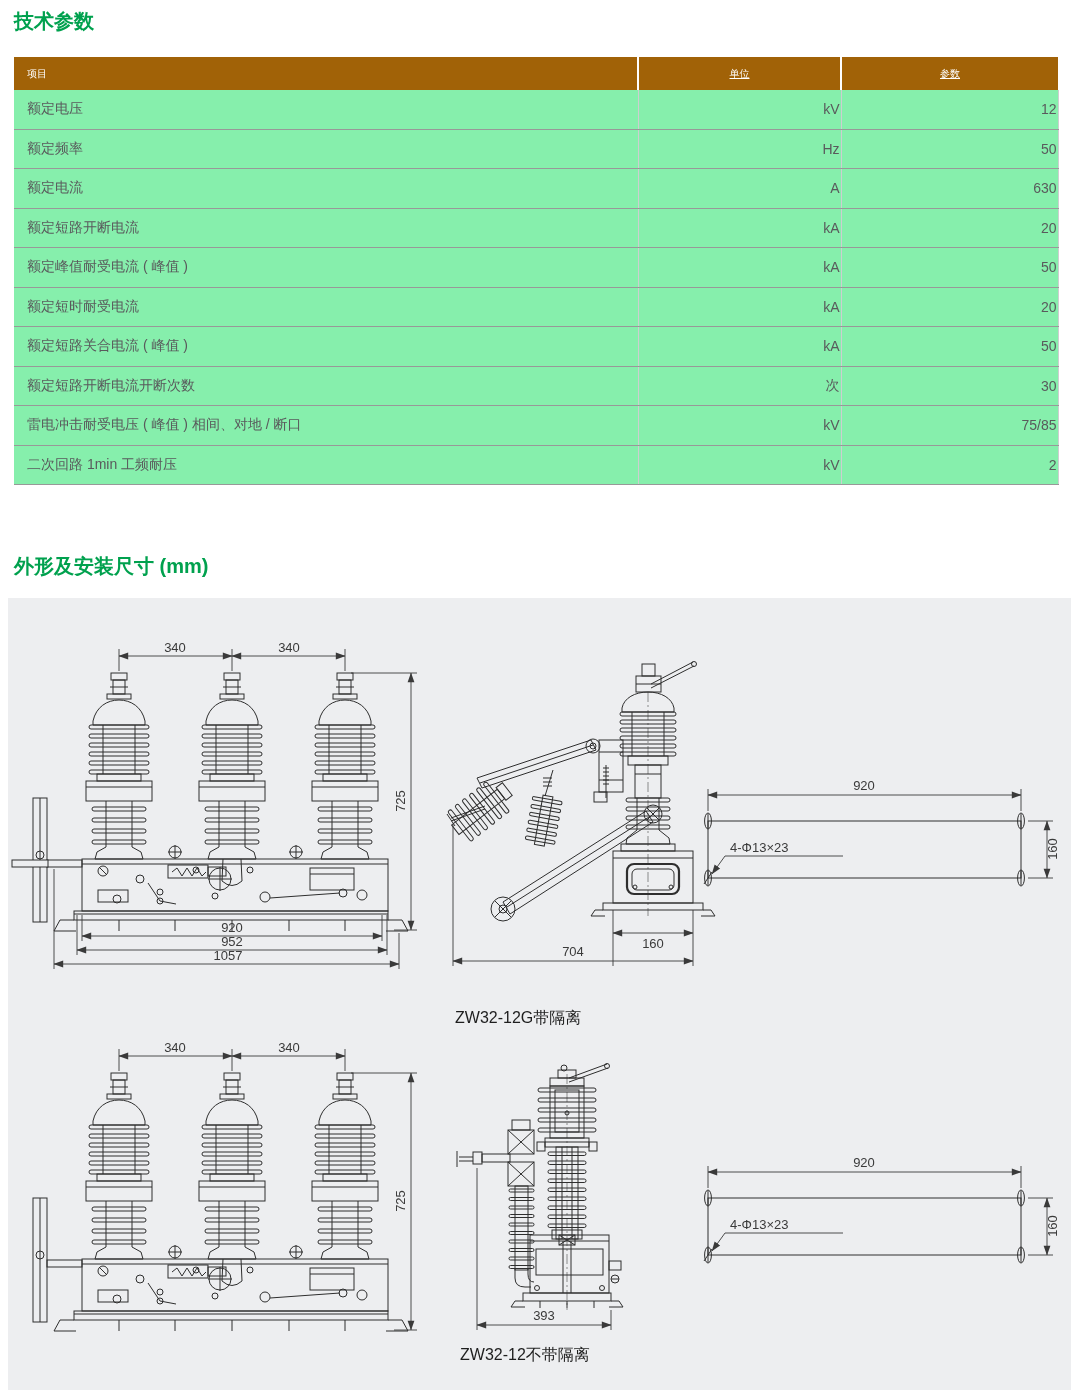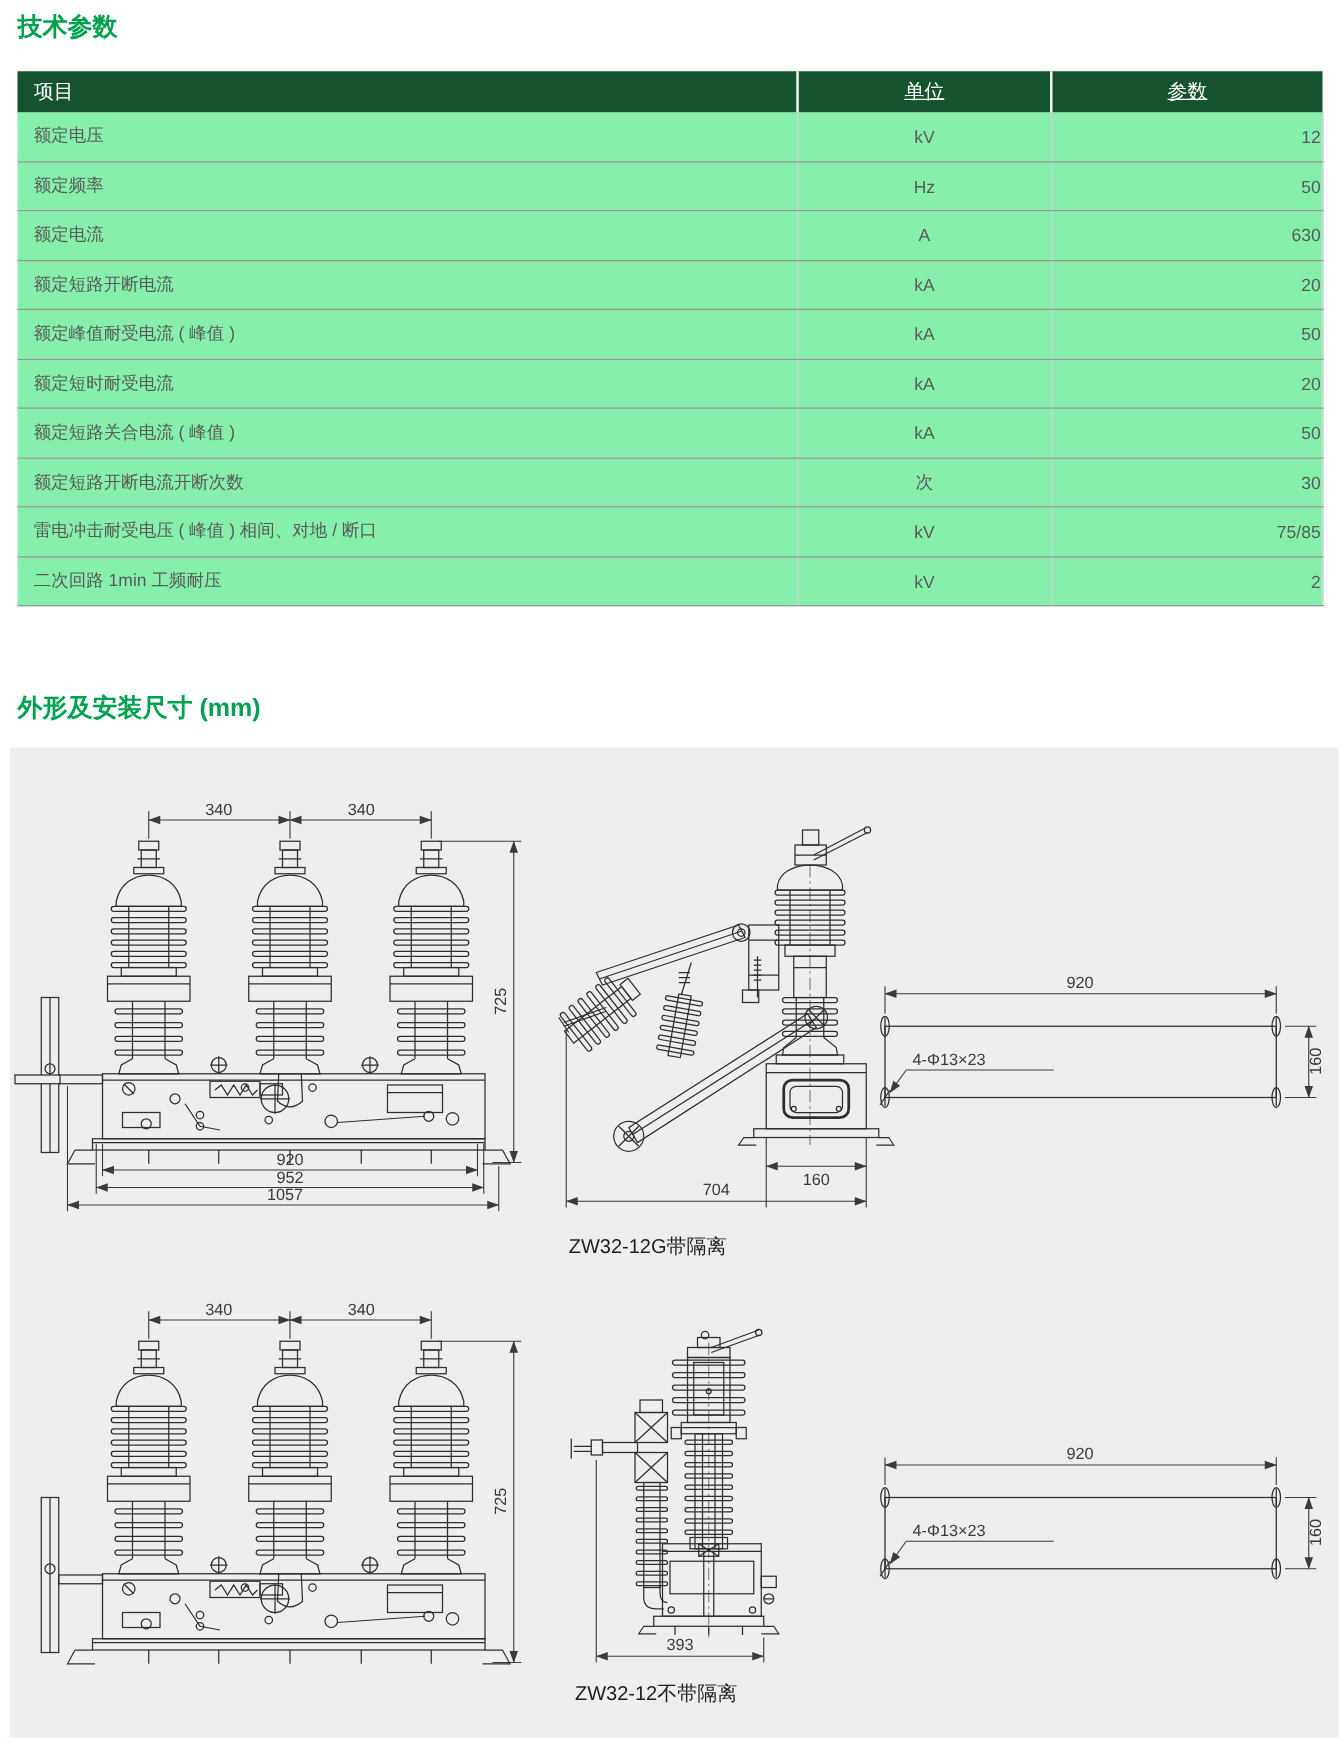--- a/index.html
+++ b/index.html
@@ -6,26 +6,26 @@
   .page{position:relative;width:1071px;height:1390px;background:#fff;overflow:hidden;
         font-family:"Liberation Sans",sans-serif;}
   .sec-title{position:absolute;left:14px;margin:0;font-size:20px;font-weight:bold;color:#00a14e;}
   .t1{top:8px;}
   .t2{top:553px;}
 
   
   table.spec{position:absolute;left:14px;top:57px;width:1044px;border-collapse:collapse;
              table-layout:fixed;font-size:14px;color:#595a5c;}
   table.spec col.c-item{width:624px;} table.spec col.c-unit{width:203px;} table.spec col.c-val{width:217px;}
-  table.spec th{background:#14532d;color:#fff;font-weight:normal;height:31px;font-size:16px;}
+  table.spec th{background:#a16207;color:#fff;font-weight:normal;height:31px;font-size:10px;}
   table.spec th.h-item{text-align:left;padding-left:13px;}
   table.spec th.h-unit,table.spec th.h-val{text-align:center;border-left:2px solid #fff;text-decoration:underline;}
   table.spec td{height:36.5px;border-bottom:1px solid #989898;background:#86efac;}
   table.spec td.item{text-align:left;padding-left:13px;}
-  table.spec td.unit{text-align:center;border-left:1px solid #cdced0;margin-left:32px;}
+  table.spec td.unit{text-align:right;border-left:1px solid #cdced0;margin-left:32px;}
   table.spec td.val{text-align:right;border-left:1px solid #cdced0;border-right:1px solid #cdced0;}
 
   
   .panel{position:absolute;left:8px;top:598px;width:1063px;height:792px;background:#edeef0;}
   .draw{position:absolute;}
   .caption{position:absolute;font-size:16px;color:#1e1e1e;white-space:nowrap;}
 
   
   .ln, .ln rect, .ln line, .ln path, .ln circle, .ln polyline, .ln polygon, .ln ellipse
       {stroke:#2e2e2e;fill:none;stroke-width:1;}
@@ -351,21 +351,21 @@
         <line x1="8" y1="176" x2="8" y2="318"></line>
         <line x1="8" y1="313" x2="248" y2="313" marker-start="url(#arr)" marker-end="url(#arr)"></line>
         <text x="128" y="308" text-anchor="middle">704</text>
       </g>
     </svg>
 
     <svg class="draw" style="left:690px;top:180px" width="370" height="120">
       <use href="#plate-g"></use>
     </svg>
 
-    <div class="caption" style="left:447px;top:389px">ZW32-12G带隔离</div>
+    <div class="caption" style="left:447px;top:410px">ZW32-12G带隔离</div>
 
     <svg class="draw" style="left:2px;top:445px" width="420" height="300">
       <use href="#fv-core"></use>
     </svg>
 
     <svg class="draw" style="left:447px;top:460px" width="270" height="285">
       <line class="cl" x1="112" y1="16" x2="112" y2="252"></line>
       <g class="ln">
         <line x1="114" y1="20" x2="152" y2="6"></line>
           <line x1="114" y1="24" x2="153" y2="10"></line>

